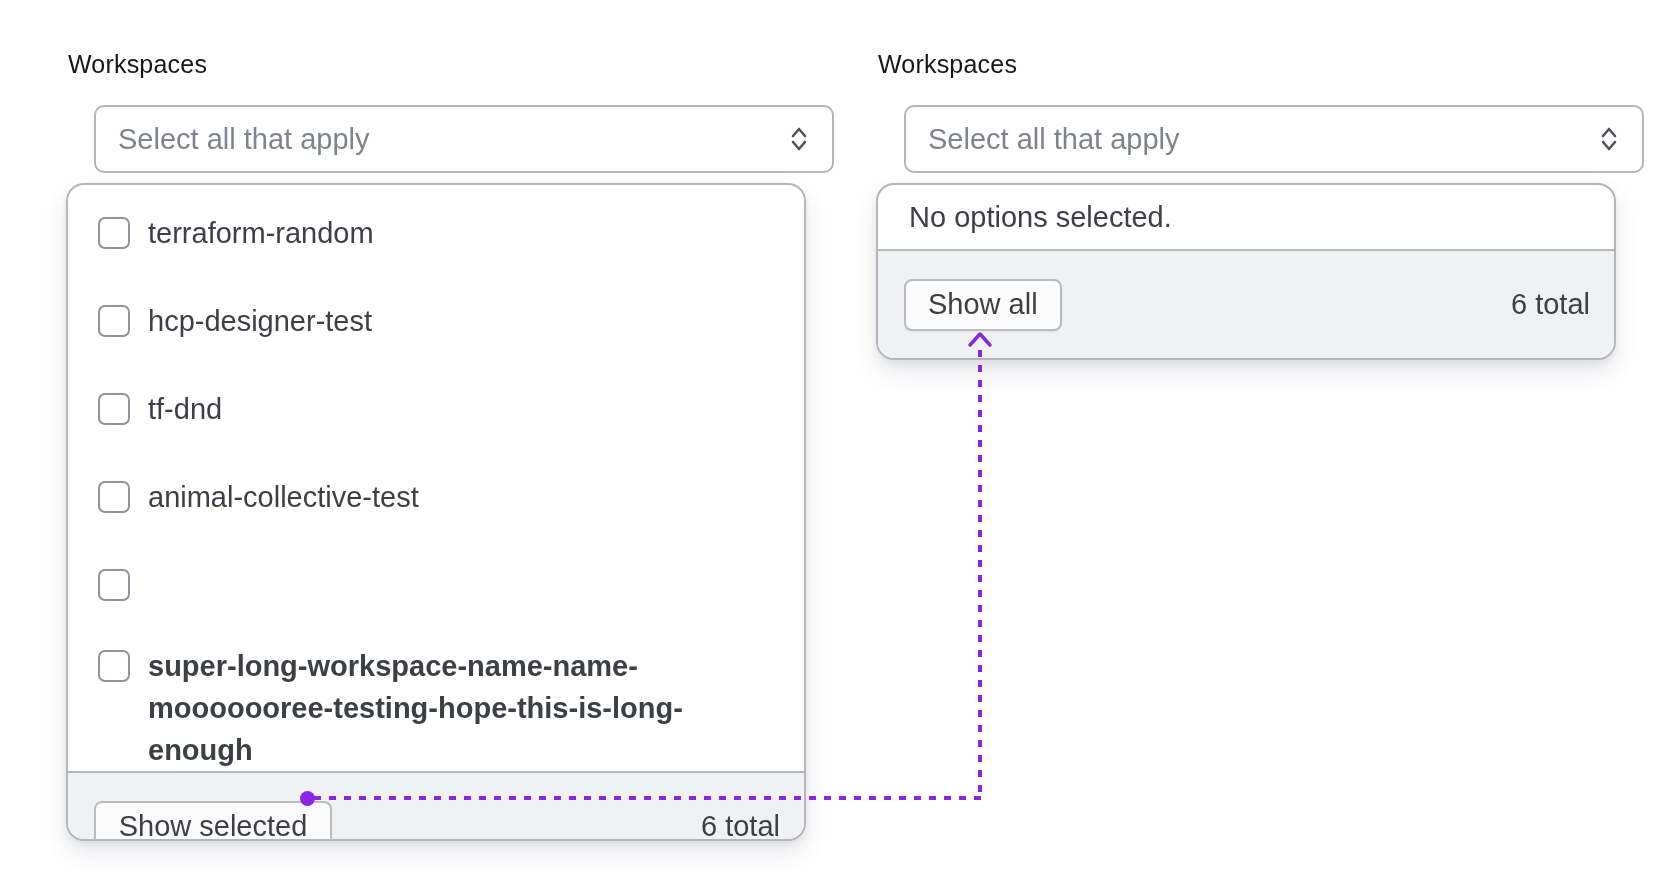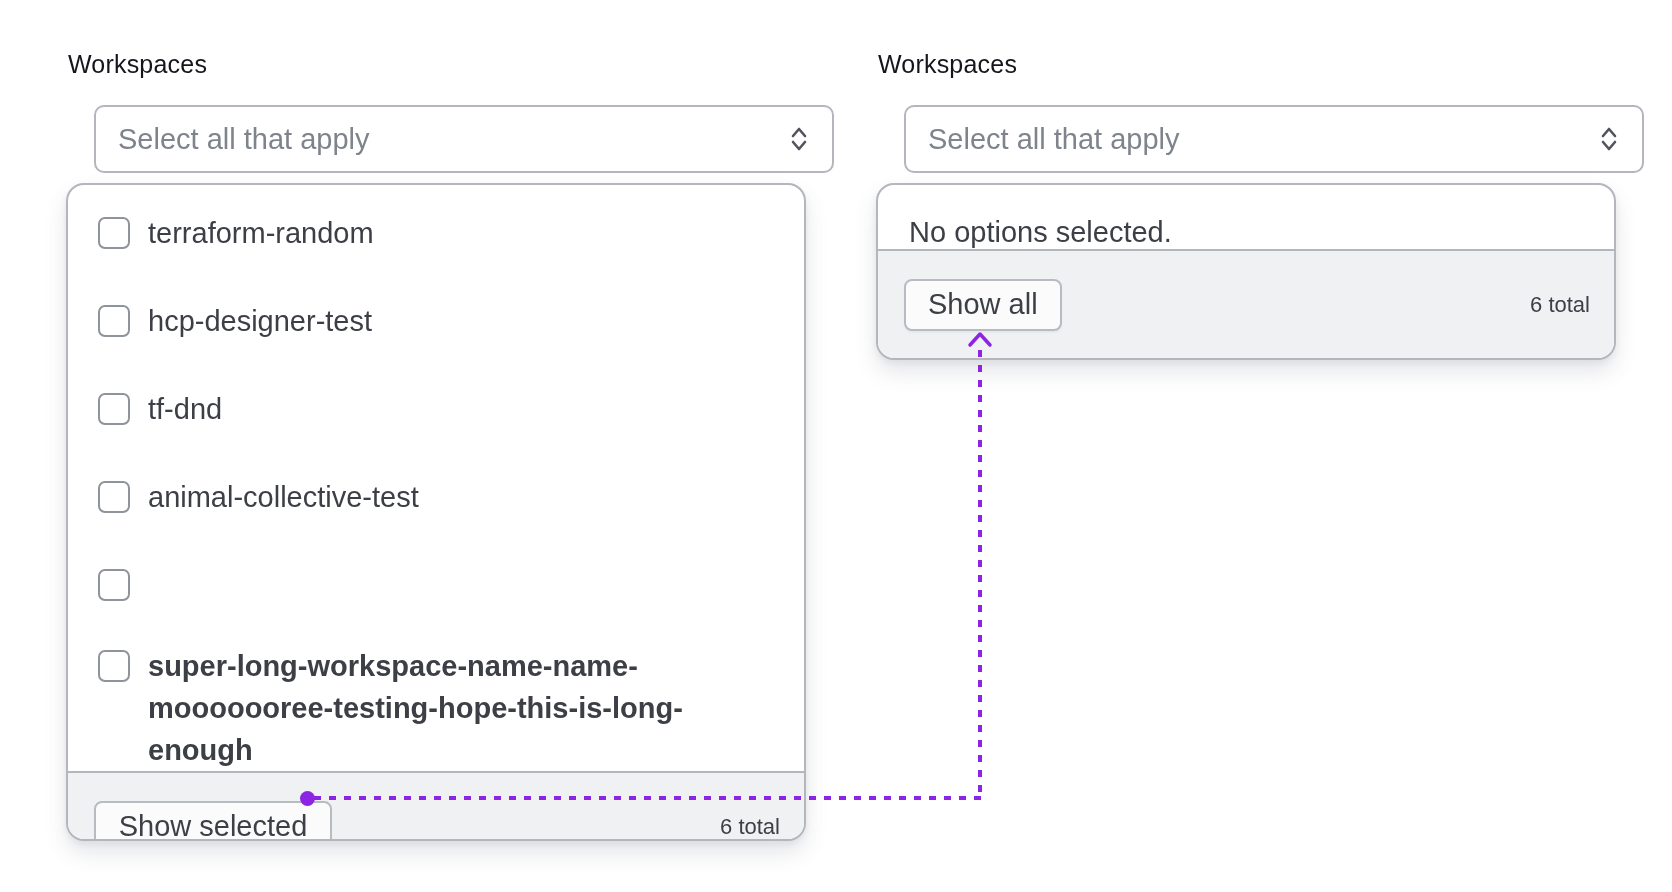--- a/index.html
+++ b/index.html
@@ -54,22 +54,22 @@
     flex:none;height:109px;box-sizing:border-box;
     background:var(--footer-bg);border-top:2px solid var(--border);
     display:flex;align-items:center;padding:0 24px 0 26px;
   }
   .footer-btn{
     height:52px;padding:0 22px;box-sizing:border-box;
     font-family:inherit;font-size:29px;color:var(--text-primary);
     background:var(--button-bg);border:2px solid var(--button-border);
     border-radius:8px;cursor:pointer;box-shadow:0 2px 2px rgba(0,0,0,.04);
   }
-  .footer-total{margin-left:auto;font-size:22px;color:var(--text-primary);text-align:center;}
-  .empty-area{flex:1;display:flex;align-items:flex-end;padding:0 24px 0 31px;}
+  .footer-total{margin-left:auto;font-size:29px;color:var(--text-primary);text-align:center;}
+  .empty-area{flex:1;display:flex;align-items:center;padding:0 24px 0 31px;}
   .empty-text{font-size:29px;color:var(--text-primary);}
   
   .ann{position:absolute;z-index:20;pointer-events:none;}
   .ann-dot{left:300px;top:791px;width:15px;height:15px;border-radius:50%;background:var(--accent);}
   .ann-hline{
     left:314px;top:796px;width:668px;height:4px;
     background-image:repeating-linear-gradient(90deg,var(--accent) 0 7px,transparent 7px 15px);
   }
   .ann-vline{
     left:978px;top:350px;width:4px;height:448px;

